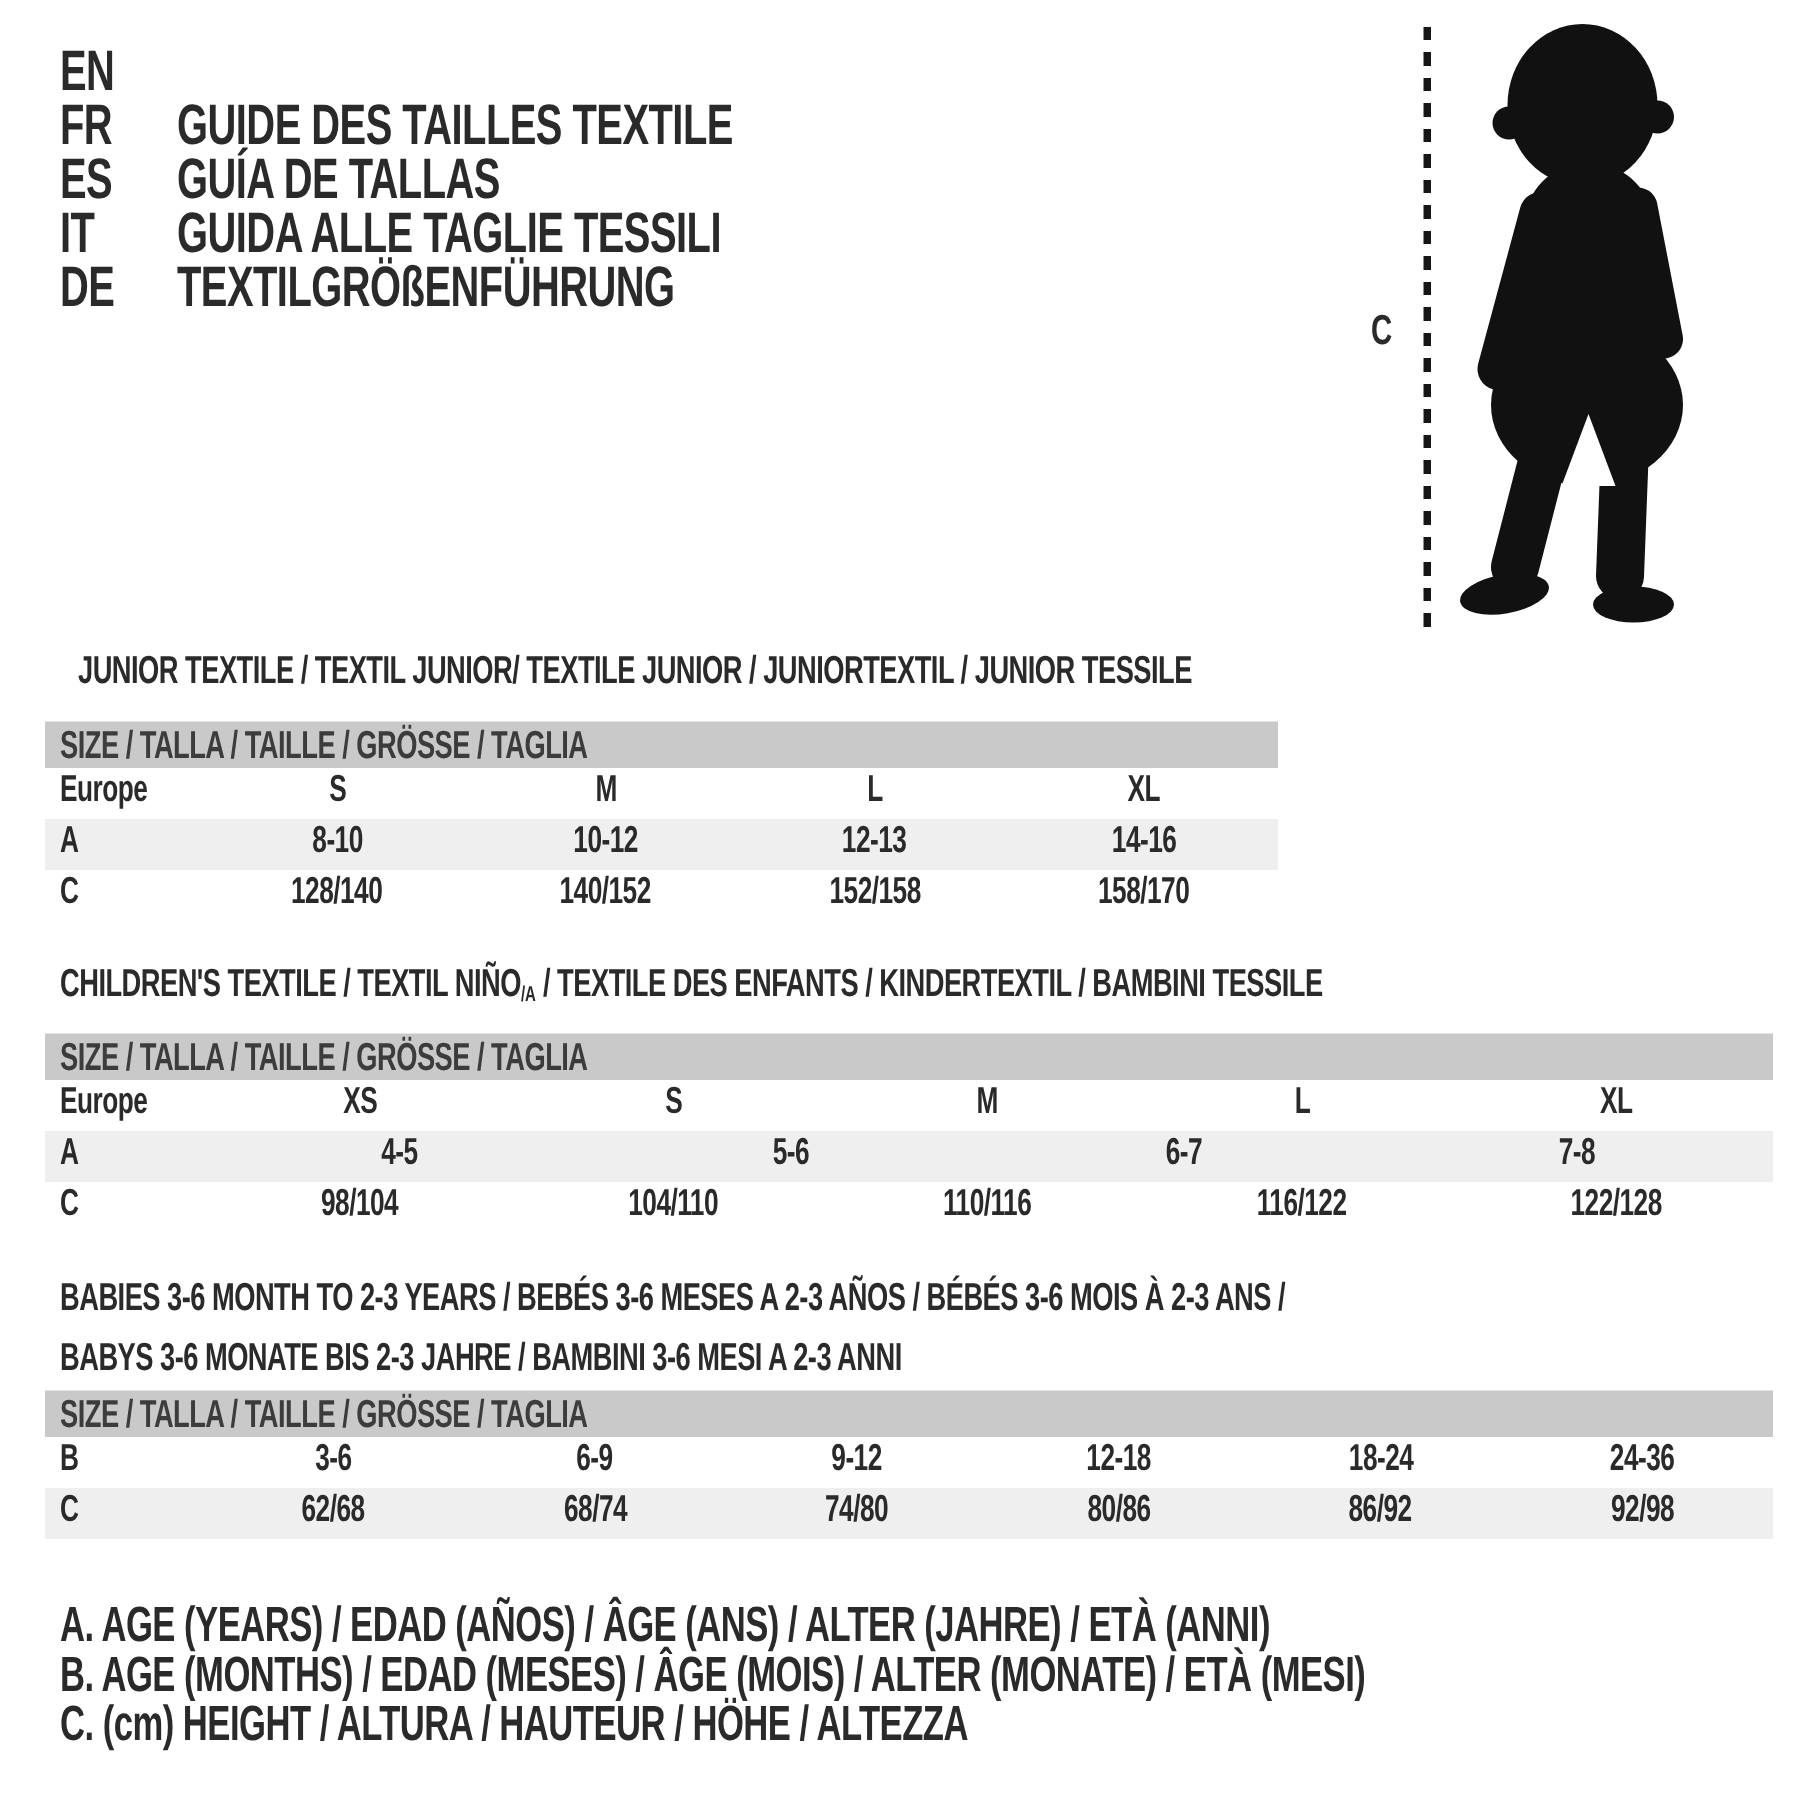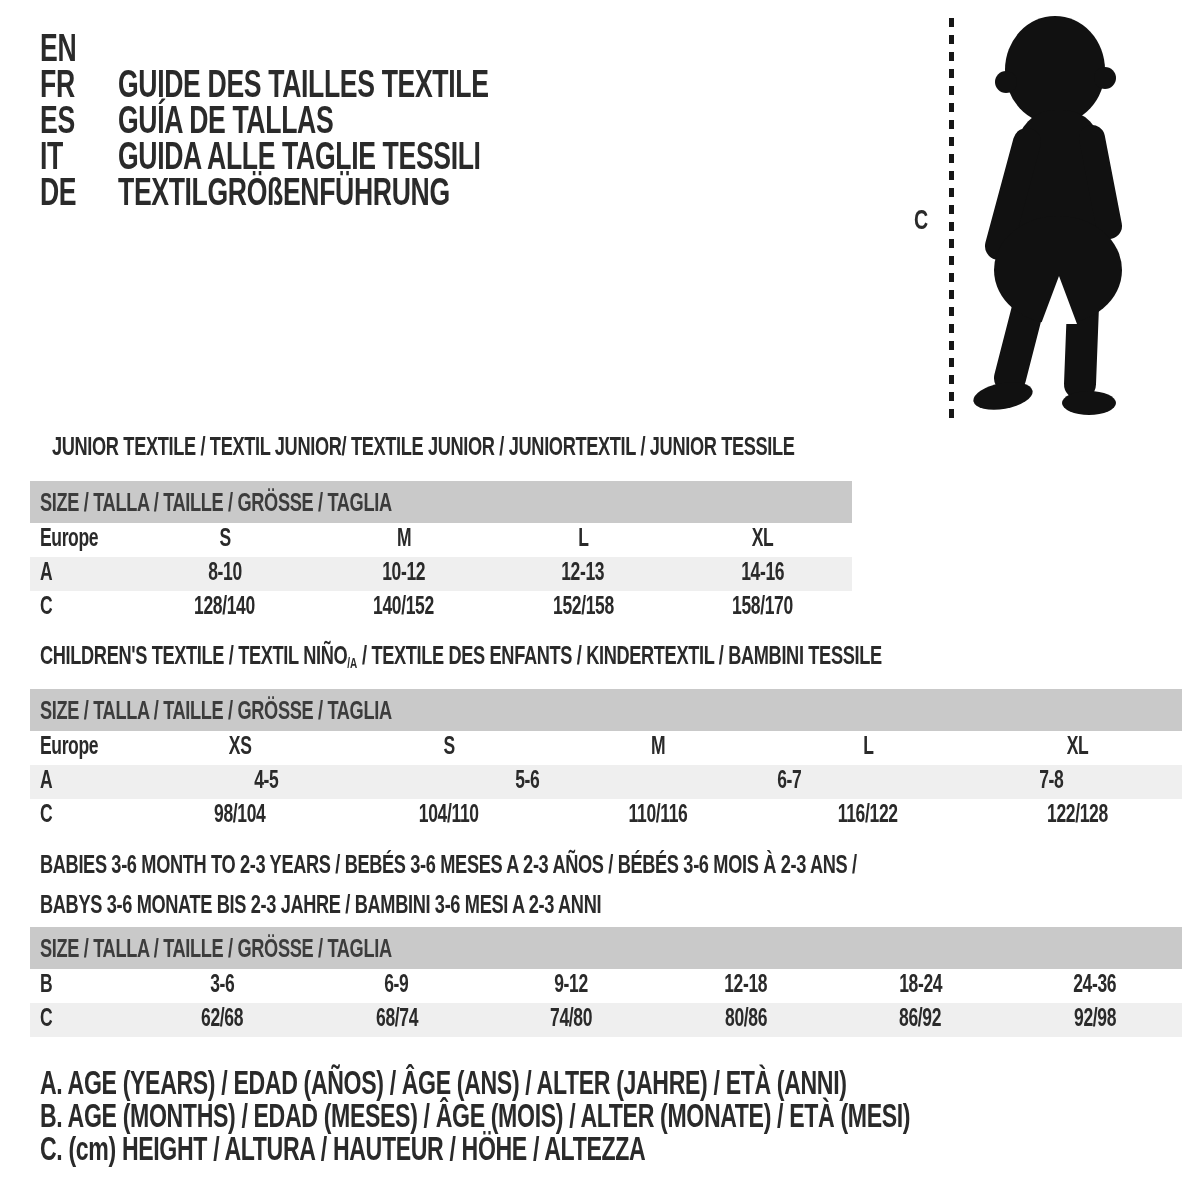--- a/index.html
+++ b/index.html
@@ -53,21 +53,21 @@
   #babies-title   { left: 40px; top: 849px; }
   .title-line { display: block; height: 40px; }
   .sub { font-size: 0.55em; vertical-align: -0.25em; letter-spacing: 0; }
 
   
   .sizetable { position: absolute; }
   #table-junior   { left: 30px; top: 481px; width: 822px;  }
   #table-children { left: 30px; top: 689px; width: 1152px; }
   #table-babies   { left: 30px; top: 927px; width: 1152px; }
   .size-bar {
-    height: 42px; background: #c9c9c9;
+    height: 31px; background: #c9c9c9;
     display: flex; align-items: center;
     padding-left: 10px; font-size: 26px; color: #3c3c3c;
   }
   .trow { display: flex; align-items: flex-start; height: 34px; font-size: 25px; }
   .trow.shaded { background: #efefef; }
   .tlabel { width: 105px; padding-left: 10px; box-sizing: border-box; }
   .tcell { flex: 1; display: flex; justify-content: center; align-items: center; }
 
   
   .footnotes { position: absolute; left: 40px; top: 1066px; }

